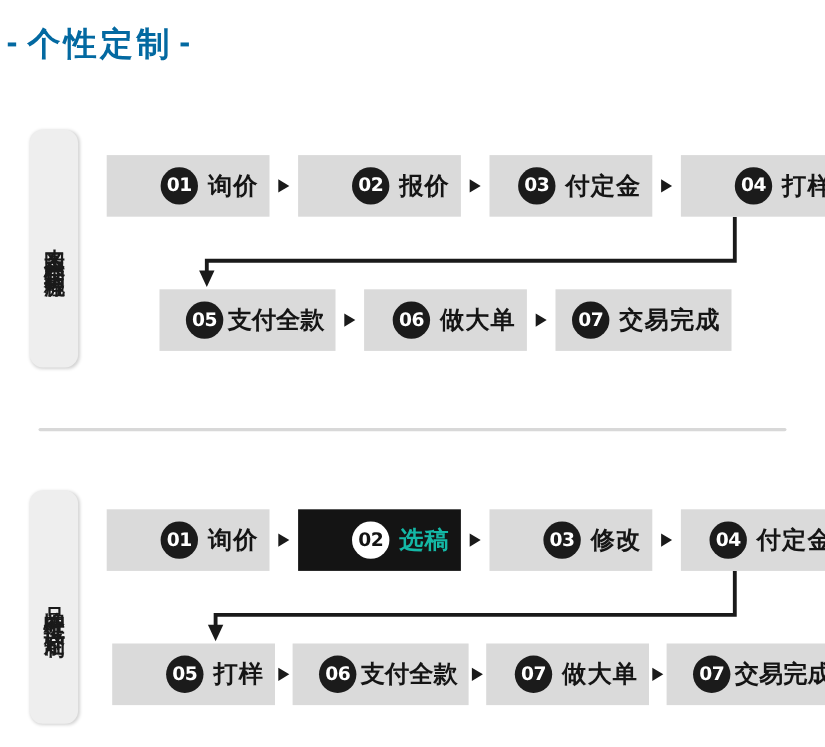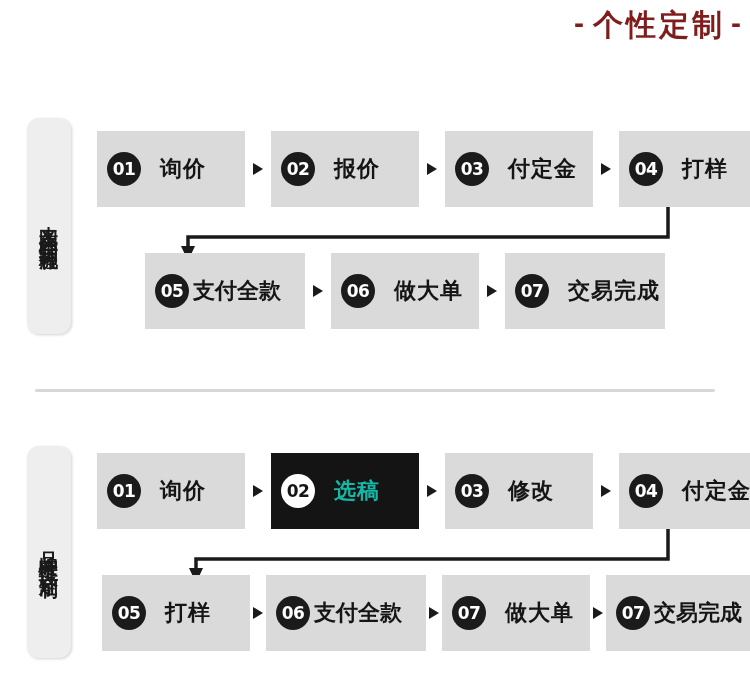--- a/index.html
+++ b/index.html
@@ -11,26 +11,26 @@
     width: 750px;
     height: 679px;
     font-family: "Liberation Sans", "DejaVu Sans", sans-serif;
     color: #1a1a1a;
     position: relative;
     overflow: hidden;
   }
 
   
   .page-title {
-    text-align: right;
+    text-align: left;
     font-size: 30px;
     font-weight: bold;
     letter-spacing: 3px;
-    color: #7f1d1d;
-    padding-top: 10px;
+    color: #0369a1;
+    padding-top: 26px;
     height: 44px;
     box-sizing: border-box;
     line-height: 1;
   }
   .page-title .dash {
     font-weight: bold;
     padding: 0 6px;
     position: relative;
     top: -2px;
   }
@@ -88,24 +88,24 @@
     height: 68px;
   }
   #section-0 .row-0 { left: 97px; top: 23px; }
   #section-0 .row-1 { left: 145px; top: 145px; }
   #section-1 .row-0 { left: 97px; top: 17px; }
   #section-1 .row-1 { left: 102px; top: 139px; }
 
   
   .step {
     background: #dadada;
-    height: 76px;
-    display: flex;
-    align-items: center;
-    justify-content: flex-start;
+    height: 56px;
+    display: flex;
+    align-items: center;
+    justify-content: flex-end;
     box-sizing: border-box;
     padding: 0 10px;
   }
   .step.dark {
     background: #141414;
   }
   .step-badge {
     width: 34px;
     height: 34px;
     min-width: 34px;
@@ -123,21 +123,21 @@
   .step.dark .step-badge {
     background: #ffffff;
     color: #141414;
   }
   .step-label {
     font-size: 22px;
     font-weight: bold;
     color: #151515;
     letter-spacing: 1px;
     white-space: nowrap;
-    margin-left: 19px;
+    margin-left: 9px;
     line-height: 1;
   }
   .step.dark .step-label {
     color: #14b8a6;
   }
   .step.tight .step-label { margin-left: 4px; letter-spacing: 0px; }
 
   
   .arrow {
     width: 26px;

